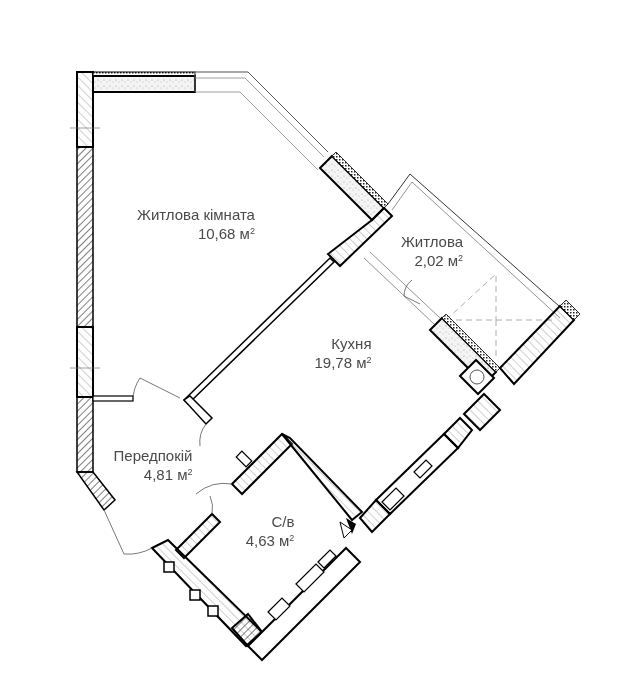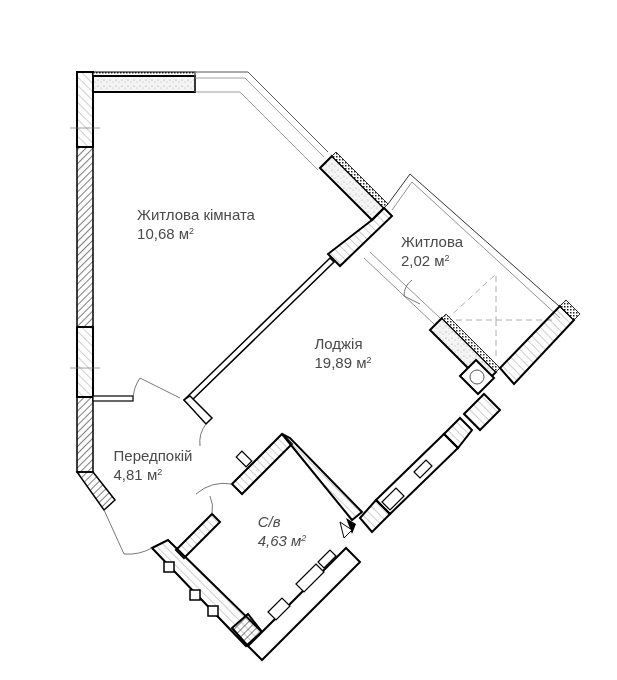--- a/index.html
+++ b/index.html
@@ -1,19 +1,19 @@
 <!DOCTYPE html>
 <html><head>
 <meta charset="utf-8">
 <style>
   html, body { margin: 0; padding: 0; background: #ffffff; }
   body { width: 617px; height: 680px; position: relative; overflow: hidden;
          font-family: "Liberation Sans", "DejaVu Sans", sans-serif; }
   #plan { position: absolute; left: 0; top: 0; width: 617px; height: 680px; }
-  .room-label { position: absolute; text-align: left; color: #4a4a4a;
+  .room-label { position: absolute; text-align: right; color: #4a4a4a;
                 font-size: 15px; line-height: 19px; white-space: nowrap;
                 transform: translateX(-50%); }
   .room-label .area sup { font-size: 9px; vertical-align: top; position: relative; top: -2px; }
 </style>
 </head>
 <body>
 
 <svg id="plan" viewBox="0 0 617 680" xmlns="http://www.w3.org/2000/svg">
   <defs>
     <pattern id="hatch" patternUnits="userSpaceOnUse" width="5" height="5" patternTransform="rotate(45)">
@@ -134,25 +134,25 @@
   <div>Житлова кімната</div>
   <div class="area"><span>10,68</span> <span>м</span><sup>2</sup></div>
 </div>
 
 <div class="room-label" style="left:432px; top:232px;">
   <div>Житлова</div>
   <div class="area"><span>2,02</span> <span>м</span><sup>2</sup></div>
 </div>
 
 <div class="room-label" style="left:343px; top:334px;">
-  <div>Лоджія</div>
-  <div class="area"><span>19,89</span> <span>м</span><sup>2</sup></div>
+  <div>Кухня</div>
+  <div class="area"><span>19,78</span> <span>м</span><sup>2</sup></div>
 </div>
 
 <div class="room-label" style="left:153px; top:446px;">
   <div>Передпокій</div>
   <div class="area"><span>4,81</span> <span>м</span><sup>2</sup></div>
 </div>
 
-<div class="room-label" style="left:282px; top:512px;font-style:italic;">
+<div class="room-label" style="left:270px; top:512px;">
   <div>С/в</div>
   <div class="area"><span>4,63</span> <span>м</span><sup>2</sup></div>
 </div>
 
 </body></html>

